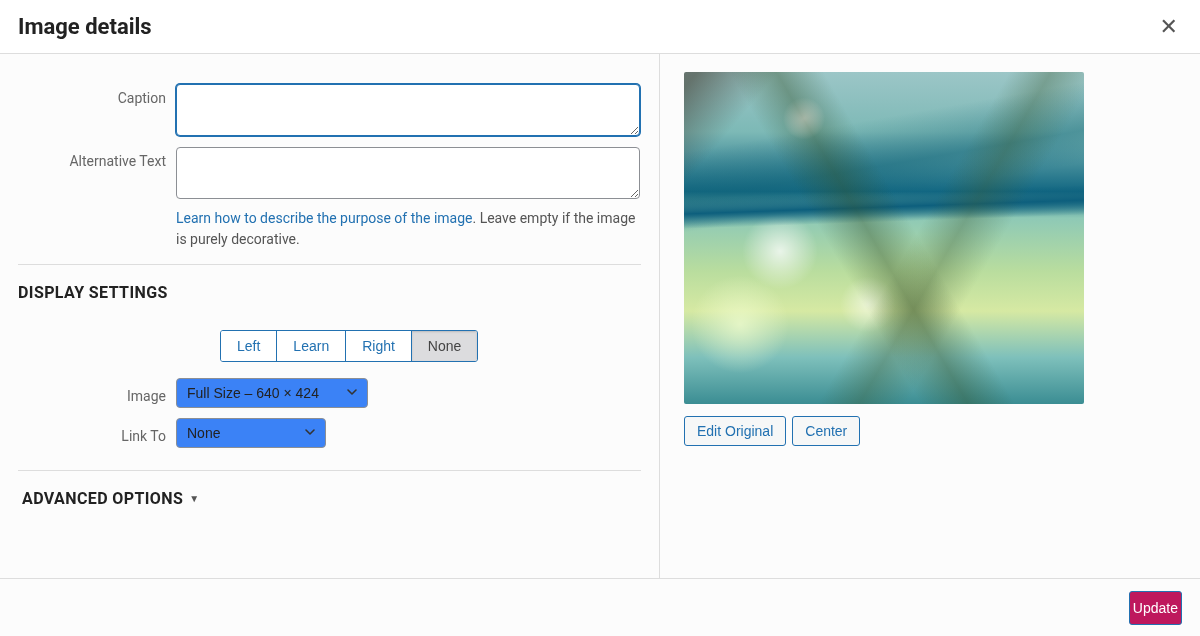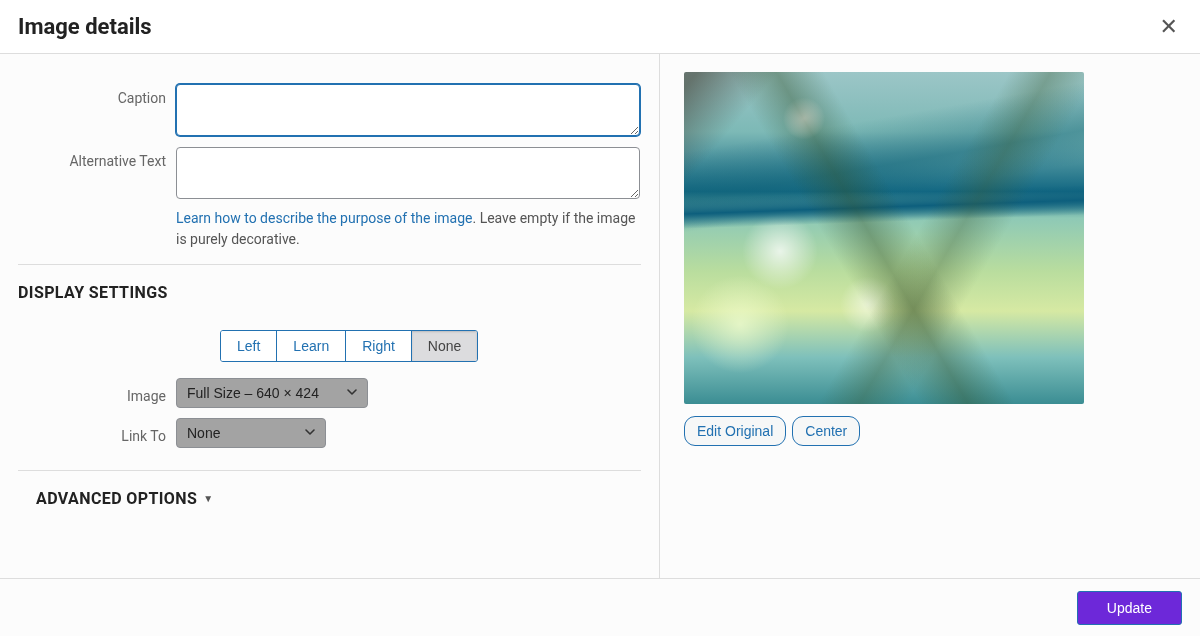--- a/index.html
+++ b/index.html
@@ -121,42 +121,42 @@
   }
   .select-wrap {
     position: relative;
     display: inline-block;
   }
   .select {
     appearance: none;
     -webkit-appearance: none;
     border: 1px solid #8c8f94;
     border-radius: 4px;
-    background: #a3a3a3;
+    background: #3b82f6;
     padding: 6px 48px 6px 10px;
     font-size: 14px;
     color: #222;
     cursor: pointer;
     min-width: 150px;
   }
   .select.wide { min-width: 190px; }
   .select-chevron {
     position: absolute;
     right: 10px;
     top: 50%;
     transform: translateY(-50%);
     pointer-events: none;
     color: #333;
   }
   .adv-row {
     display: flex;
     align-items: center;
     gap: 6px;
     cursor: pointer;
-    margin-left: 36px;
+    margin-left: 22px;
   }
   .adv-row .section-heading { margin: 0; }
   .preview-img {
     width: 400px;
     height: 332px;
     border-radius: 2px;
     background:
       radial-gradient(ellipse 54px 54px at 24% 54%, rgba(255,255,255,0.75), rgba(255,255,255,0) 70%),
       radial-gradient(ellipse 40px 40px at 46% 70%, rgba(255,255,255,0.55), rgba(255,255,255,0) 70%),
       radial-gradient(ellipse 70px 70px at 14% 76%, rgba(244,255,210,0.7), rgba(244,255,210,0) 70%),
@@ -188,40 +188,40 @@
   .preview-actions {
     margin-top: 12px;
     display: flex;
     gap: 6px;
   }
   .btn-secondary {
     border: 1px solid #2271b1;
     background: #f6f7f7;
     color: #2271b1;
     padding: 6px 12px;
-    border-radius: 11px;
+    border-radius: 3px;
     font-size: 14px;
     cursor: pointer;
   }
   .footer {
     position: absolute;
     left: 0; right: 0; bottom: 0;
     height: 58px;
     border-top: 1px solid #ddd;
     display: flex;
     justify-content: flex-end;
     align-items: center;
     padding: 0 18px;
     background: #fcfcfc;
   }
   .btn-primary {
-    background: #6d28d9;
+    background: #be185d;
     color: #fff;
     border: 1px solid #2271b1;
-    padding: 8px 29px;
+    padding: 8px 3px;
     border-radius: 3px;
     font-size: 14px;
     cursor: pointer;
   }
 </style>
 </head>
 <body>
 
 <div class="header">
   <h1>Image details</h1>

